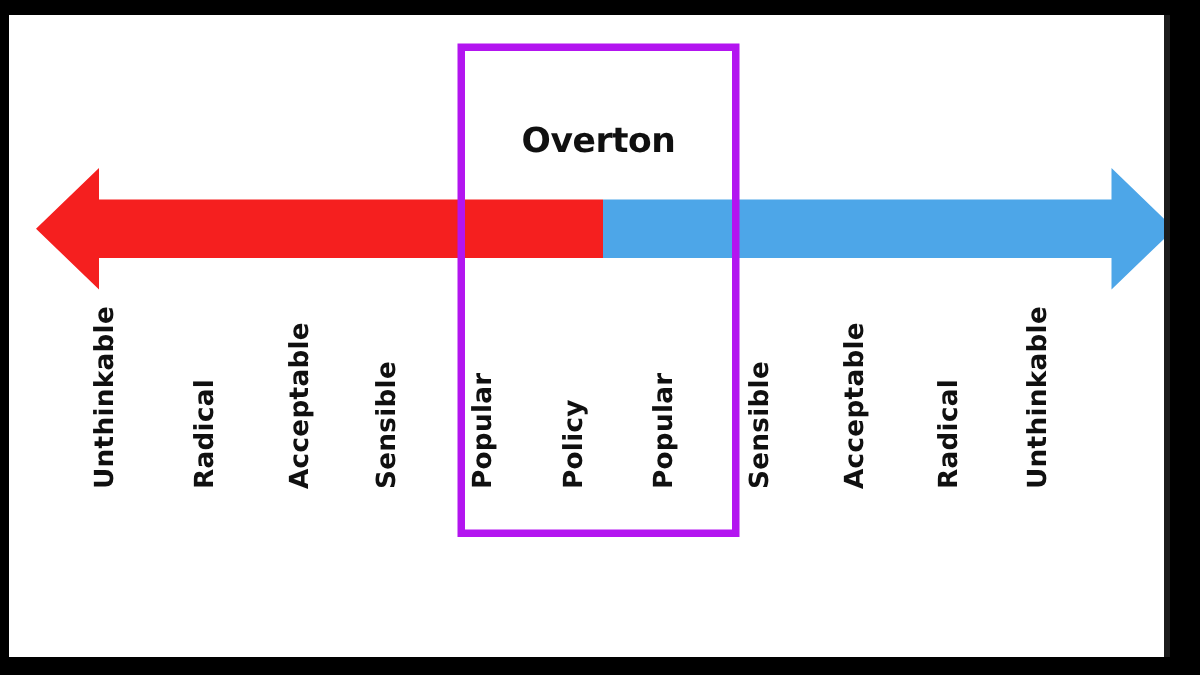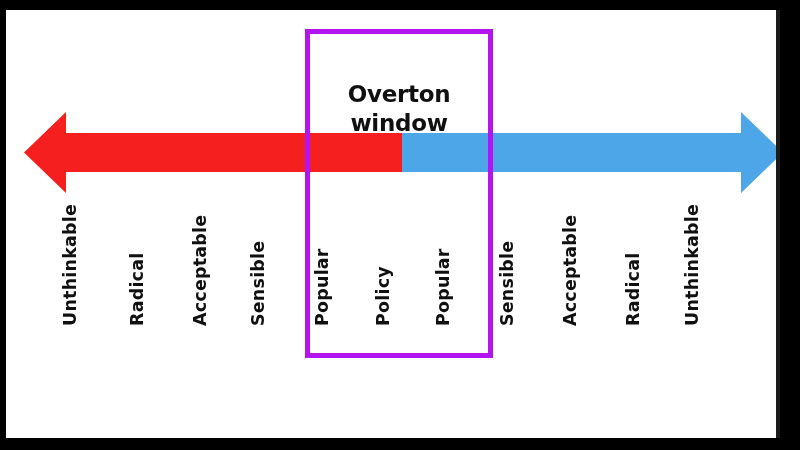--- a/index.html
+++ b/index.html
@@ -120,21 +120,20 @@
 
       <path d="M 24 152.5 L 66 112 L 66 133 L 402 133 L 402 172 L 66 172 L 66 193 Z" fill="#f51f1f"></path>
 
       <path d="M 783 152.5 L 741 112 L 741 133 L 402 133 L 402 172 L 741 172 L 741 193 Z" fill="#4da6e8"></path>
     </svg>
 
     <div id="overton-box" style="left: 299px; top: 19px; width: 188px; height: 329px; border-color: rgb(179, 21, 240);"></div>
 
     <div id="overton-title" style="left: 299px; width: 188px; color: rgb(16, 16, 16);">
       <div>Overton</div>
-      <div>window</div>
     </div>
 
     <div id="labels-layer">
       <div class="label-anchor" style="left: 74px; top: 316px;">
         <span class="scale-label" style="color: rgb(16, 16, 16);">Unthinkable</span>
       </div>
       <div class="label-anchor" style="left: 141px; top: 316px;">
         <span class="scale-label" style="color: rgb(16, 16, 16);">Radical</span>
       </div>
       <div class="label-anchor" style="left: 204px; top: 316px;">

